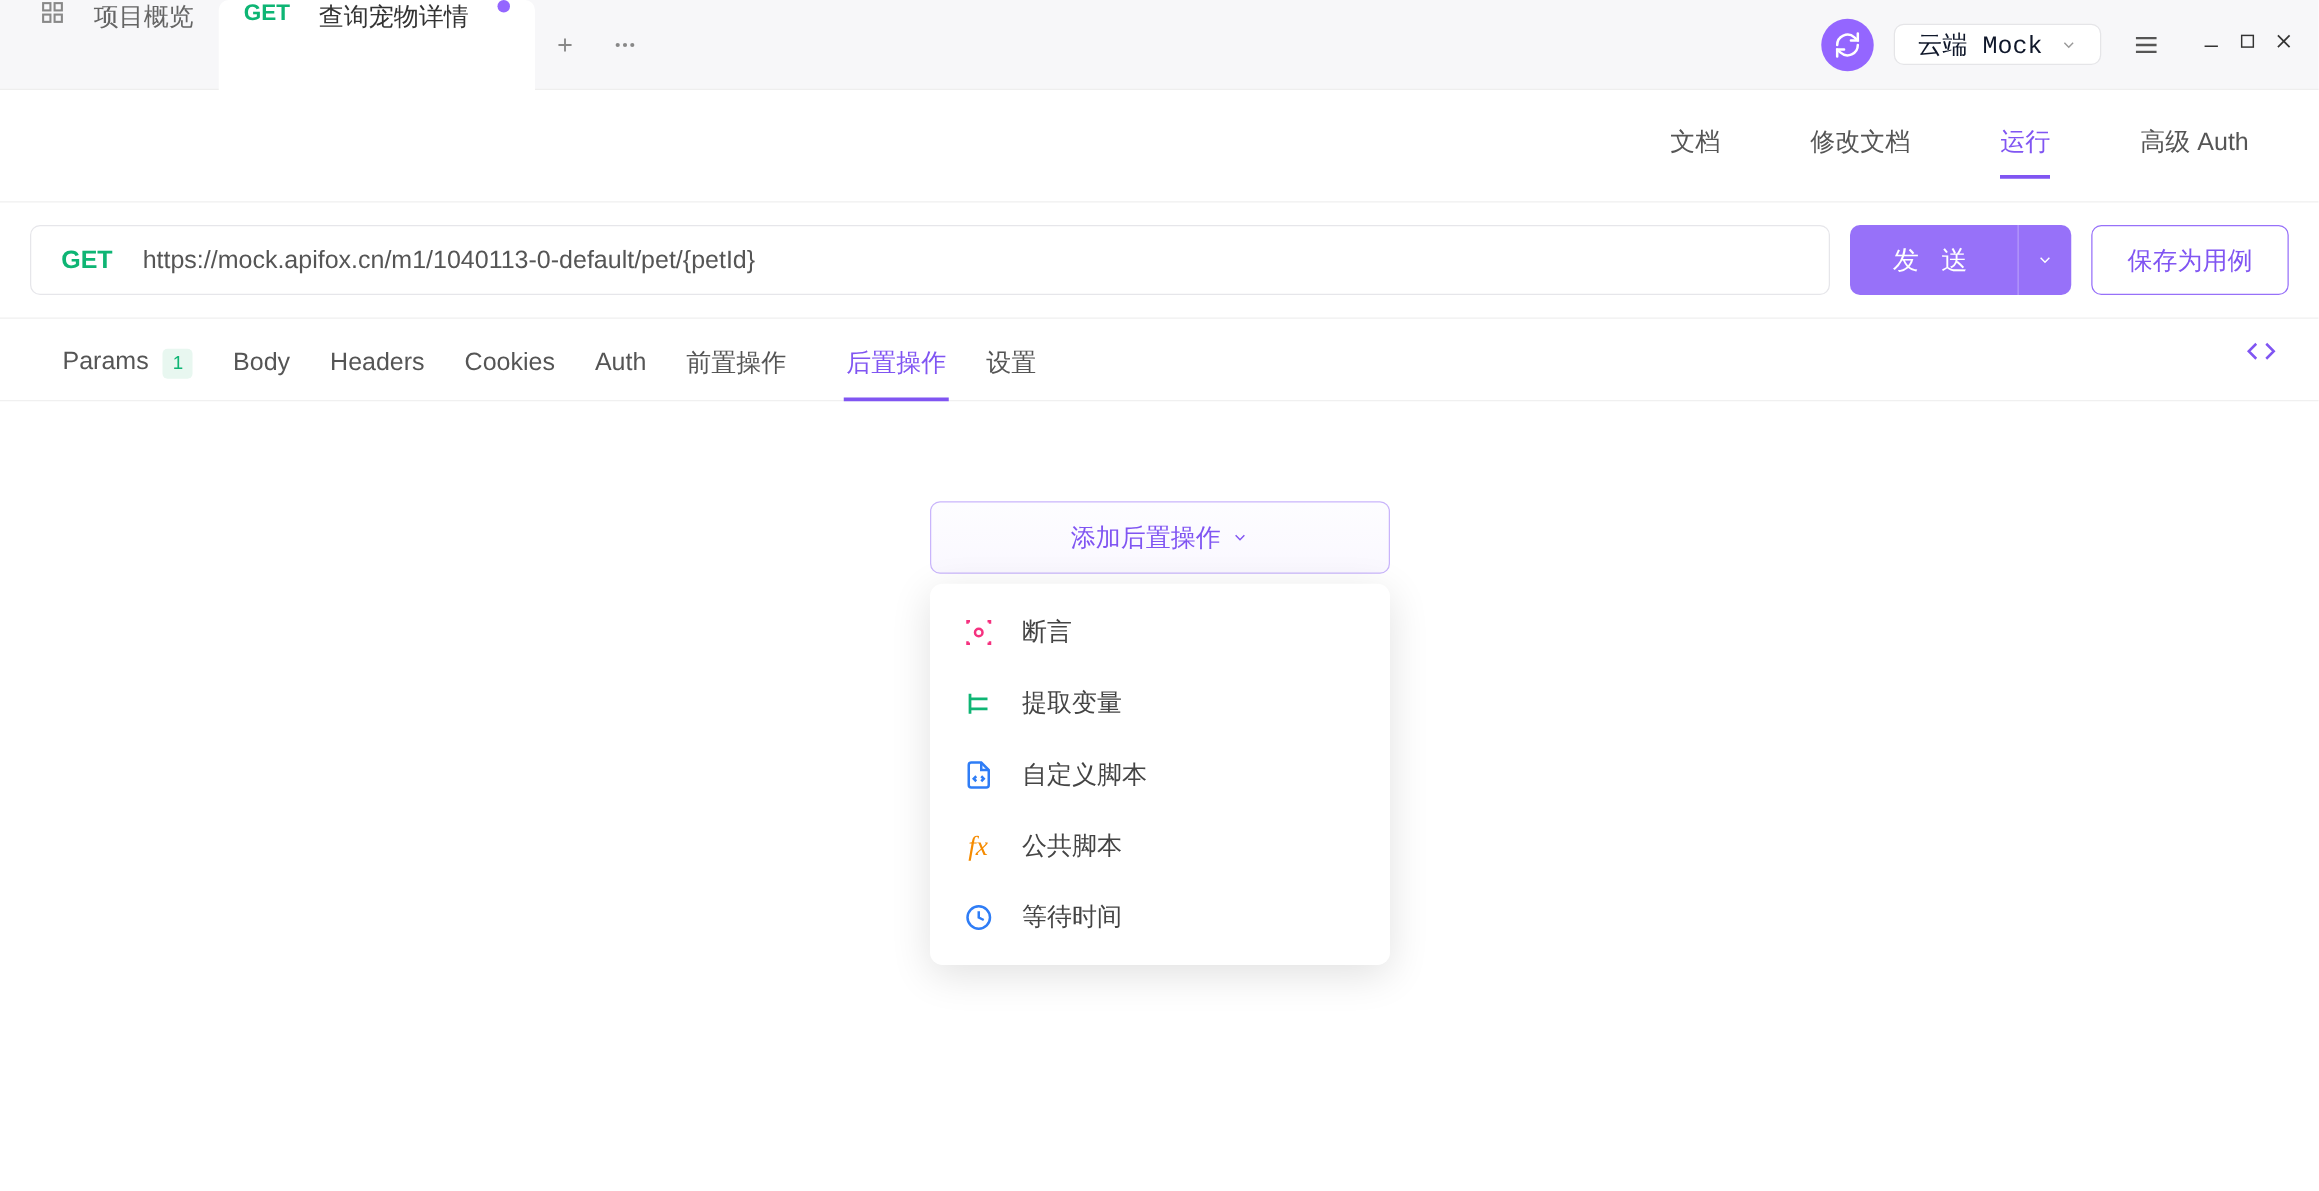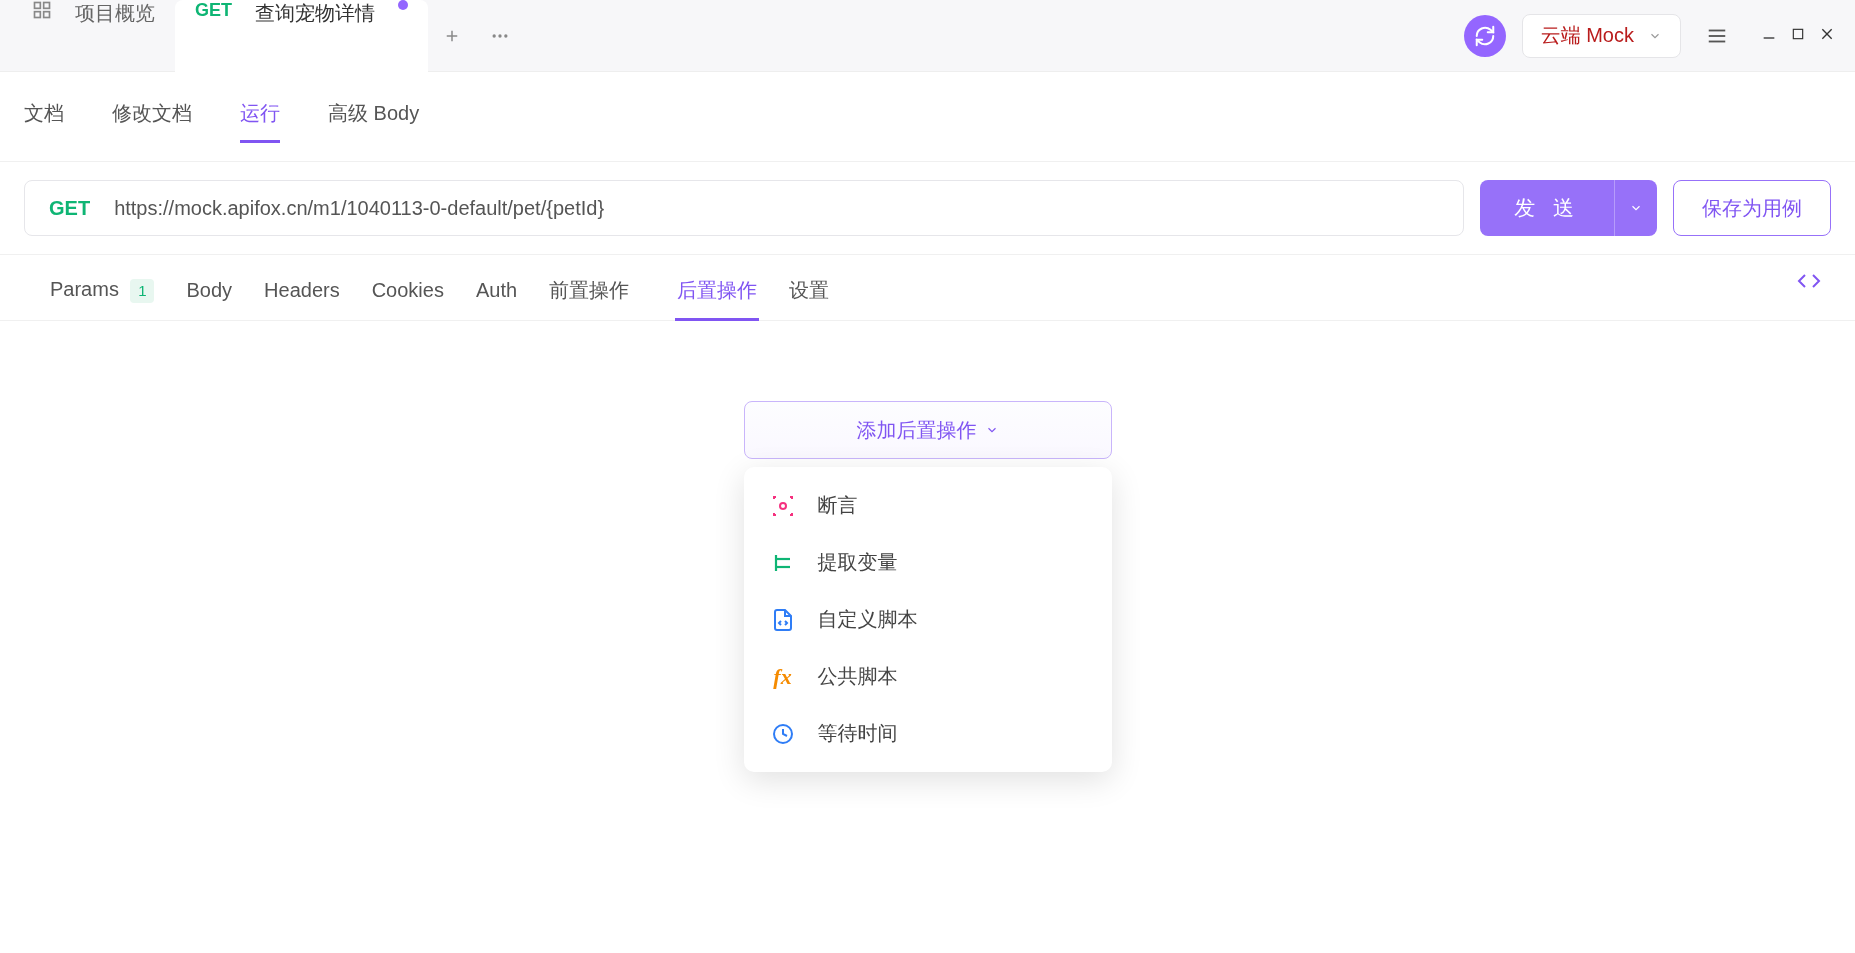--- a/index.html
+++ b/index.html
@@ -9,26 +9,26 @@
     .tab-bar { display: flex; align-items: center; height: 72px; background: #f7f7f9; border-bottom: 1px solid #eee; padding: 0 12px; }
     .app-tab { display: flex; align-items: flex-start; height: 72px; padding: 0 20px; gap: 23px; cursor: pointer; font-size: 20px; color: #656565; }
     .app-tab.active { background: #fff; border-top-left-radius: 8px; border-top-right-radius: 8px; }
     .method-badge { font-weight: 700; color: #0eb574; font-size: 18px; }
     .modified-dot { width: 10px; height: 10px; border-radius: 50%; background: #9466ff; }
     .grid-icon svg, .plus-icon svg, .more-icon svg, .menu-icon svg { display: block; }
     .tab-add, .tab-more { display: flex; align-items: center; justify-content: center; width: 48px; height: 48px; color: #888; cursor: pointer; }
     .tab-spacer { flex: 1; }
     .top-right { display: flex; align-items: center; gap: 16px; padding-right: 8px;}
     .round-btn { width: 42px; height: 42px; border-radius: 50%; background: #9466ff; display: flex; align-items: center; justify-content: center; color: #fff; cursor: pointer; }
-    .env-select { display: flex; align-items: center; gap: 14px; padding: 8px 18px; border: 1px solid #e5e5e8; border-radius: 8px; font-size: 20px; color: #b91c1c; cursor: pointer; background: #fff; height: 44px; }
+    .env-select { display: flex; align-items: center; gap: 14px; padding: 8px 18px; border: 1px solid #e5e5e8; border-radius: 8px; font-size: 20px; color: #0f172a; cursor: pointer; background: #fff; height: 33px; font-family: Liberation Mono, monospace; }
     .window-controls { display: flex; align-items: center; gap: 14px; color: #444; margin-left: 8px; }
     .window-controls span, .window-controls div { cursor: pointer; }
     
     
-    .sub-nav { display: flex; gap: 48px; padding: 20px 24px; font-size: 20px; color: #555; border-bottom: 1px solid #f0f0f0; }
+    .sub-nav { display: flex; gap: 72px; padding: 20px 56px; font-size: 20px; color: #555; border-bottom: 1px solid #f0f0f0; justify-content: flex-end; }
     .sub-nav-item { padding: 8px 0 14px; cursor: pointer; position: relative; }
     .sub-nav-item.active { color: #8055f2; }
     .sub-nav-item.active::after { content: ""; position: absolute; left: 0; right: 0; bottom: -2px; height: 3px; background: #8055f2; }
     
     
     .url-bar { display: flex; align-items: center; gap: 16px; padding: 18px 24px; border-bottom: 1px solid #f0f0f0; }
     .url-box { flex: 1; display: flex; align-items: center; border: 1px solid #e6e6ea; border-radius: 8px; height: 56px; background: #fff; }
     .url-method { padding: 0 24px; font-weight: 700; color: #0eb574; font-size: 20px; }
     .url-text { flex: 1; font-size: 20px; color: #555; padding-right: 20px; }
     .send-btn { display: flex; align-items: center; background: #9771f9; color: #fff; border-radius: 8px; overflow: hidden; cursor: pointer; height: 56px; }
@@ -121,21 +121,21 @@
             <line x1="19" y1="5" x2="5" y2="19"></line>
           </svg></div>
     </div>
   </div>
 </div>
 
 <div class="sub-nav">
   <div class="sub-nav-item">文档</div>
   <div class="sub-nav-item">修改文档</div>
   <div class="sub-nav-item active">运行</div>
-  <div class="sub-nav-item">高级 Body</div>
+  <div class="sub-nav-item">高级 Auth</div>
 </div>
 
 <div class="url-bar">
   <div class="url-box">
     <div class="url-method">GET</div>
     <div class="url-text">https://mock.apifox.cn/m1/1040113-0-default/pet/{petId}</div>
   </div>
   <div class="send-btn">
     <div class="send-btn-label">发 送</div>
     <div class="send-btn-caret">
@@ -204,21 +204,21 @@
             <path d="M14 2H6a2 2 0 0 0-2 2v16a2 2 0 0 0 2 2h12a2 2 0 0 0 2-2V8z"></path>
             <polyline points="14 2 14 8 20 8"></polyline>
             <polyline points="10 13 8 15 10 17"></polyline>
             <polyline points="14 13 16 15 14 17"></polyline>
           </svg>
       </span>
       <span>自定义脚本</span>
     </div>
     <div class="dropdown-item">
       <span class="dd-icon">
-        <span style="font-style:italic;font-weight:700;color:#f58b00;font-size:22px;font-family:serif;">fx</span>
+        <span style="font-style:italic;font-weight:400;color:#f58b00;font-size:22px;font-family:serif;">fx</span>
       </span>
       <span>公共脚本</span>
     </div>
     <div class="dropdown-item">
       <span class="dd-icon">
         <svg width="24" height="24" viewBox="0 0 24 24" fill="none" stroke="#2f7df6" stroke-width="2">
             <circle cx="12" cy="12" r="9"></circle>
             <polyline points="12 7 12 12 16 14"></polyline>
           </svg>
       </span>

